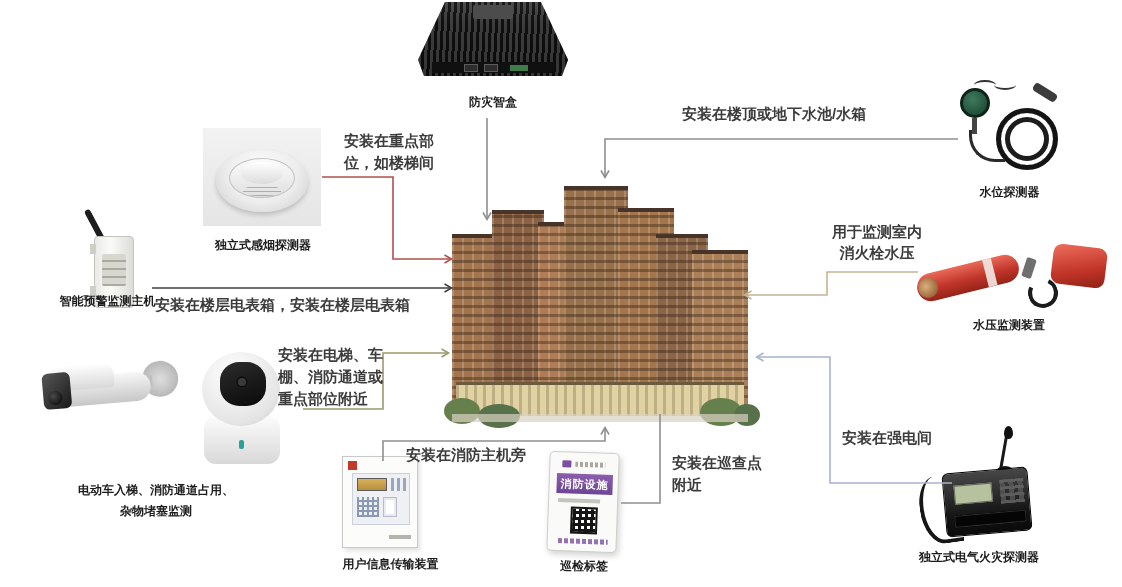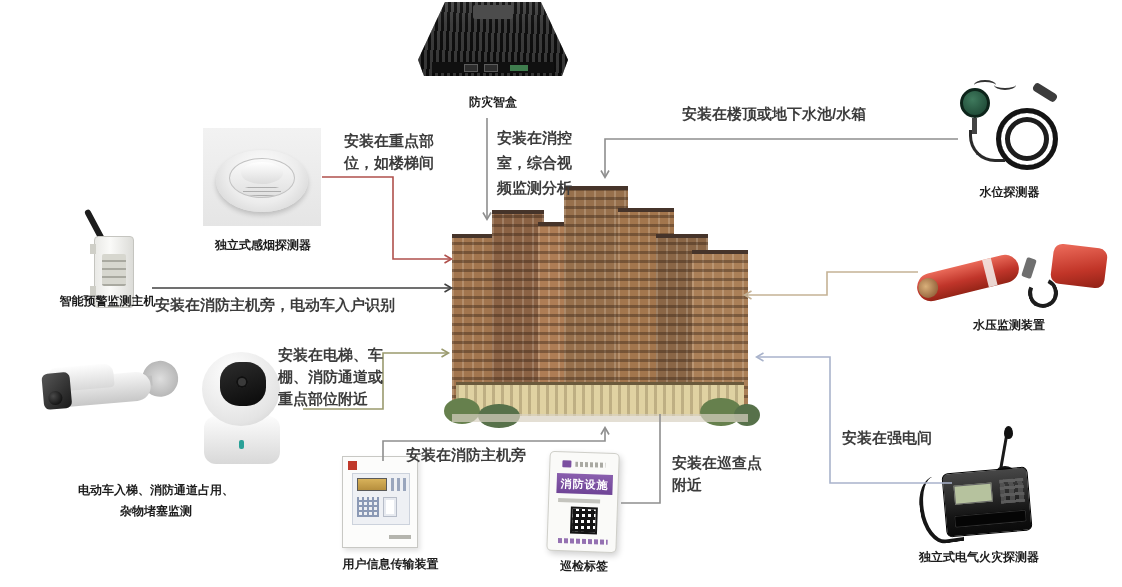--- a/index.html
+++ b/index.html
@@ -291,25 +291,24 @@
     <path d="M303,409 H383 V353 H448" fill="none" stroke-width="1.6" marker-end="url(#mk-olive)" stroke="#9a9a6e"></path>
     <path d="M958,139 H605 V177" fill="none" stroke-width="1.6" marker-end="url(#mk-gray)" stroke="#8e8e8e"></path>
     <path d="M918,272 H827 V295 H745" fill="none" stroke-width="1.6" marker-end="url(#mk-tan)" stroke="#c5b295"></path>
     <path d="M952,483 H830 V357 H757" fill="none" stroke-width="1.6" marker-end="url(#mk-blue)" stroke="#a9b3cb"></path>
     <path d="M383,461 V441 H605 V428" fill="none" stroke-width="1.6" marker-end="url(#mk-gray)" stroke="#8e8e8e"></path>
     <path d="M660,414 V503 H621" fill="none" stroke-width="1.6" stroke="#8e8e8e"></path>
   </svg>
 
   <div class="ann" style="left:344px;top:130px;width:104px;">安装在重点部
 位，如楼梯间</div>
-  <div class="ann" style="left:497px;top:125px;width:88px;line-height:25px;">安装在消控
-室，综合视
-频监测分析</div>
   <div class="ann nowrap" style="left:682px;top:103px;">安装在楼顶或地下水池/水箱</div>
-  <div class="ann nowrap" style="left:155px;top:294px;">安装在消防主机旁，电动车入户识别</div>
+  <div class="ann" style="left:810px;top:221px;width:134px;text-align:center;line-height:21px;">用于监测室内
+消火栓水压</div>
+  <div class="ann nowrap" style="left:155px;top:294px;">安装在楼层电表箱，安装在楼层电表箱</div>
   <div class="ann" style="left:278px;top:344px;width:116px;font-family:Liberation Serif, serif;">安装在电梯、车
 棚、消防通道或
 重点部位附近</div>
   <div class="ann nowrap" style="left:406px;top:444px;">安装在消防主机旁</div>
   <div class="ann" style="left:672px;top:452px;width:104px;">安装在巡查点
 附近</div>
   <div class="ann nowrap" style="left:842px;top:427px;">安装在强电间</div>
 
   <div class="lbl" style="left:418px;top:92px;width:150px;">防灾智盒</div>
   <div class="lbl" style="left:193px;top:235px;width:140px;">独立式感烟探测器</div>

